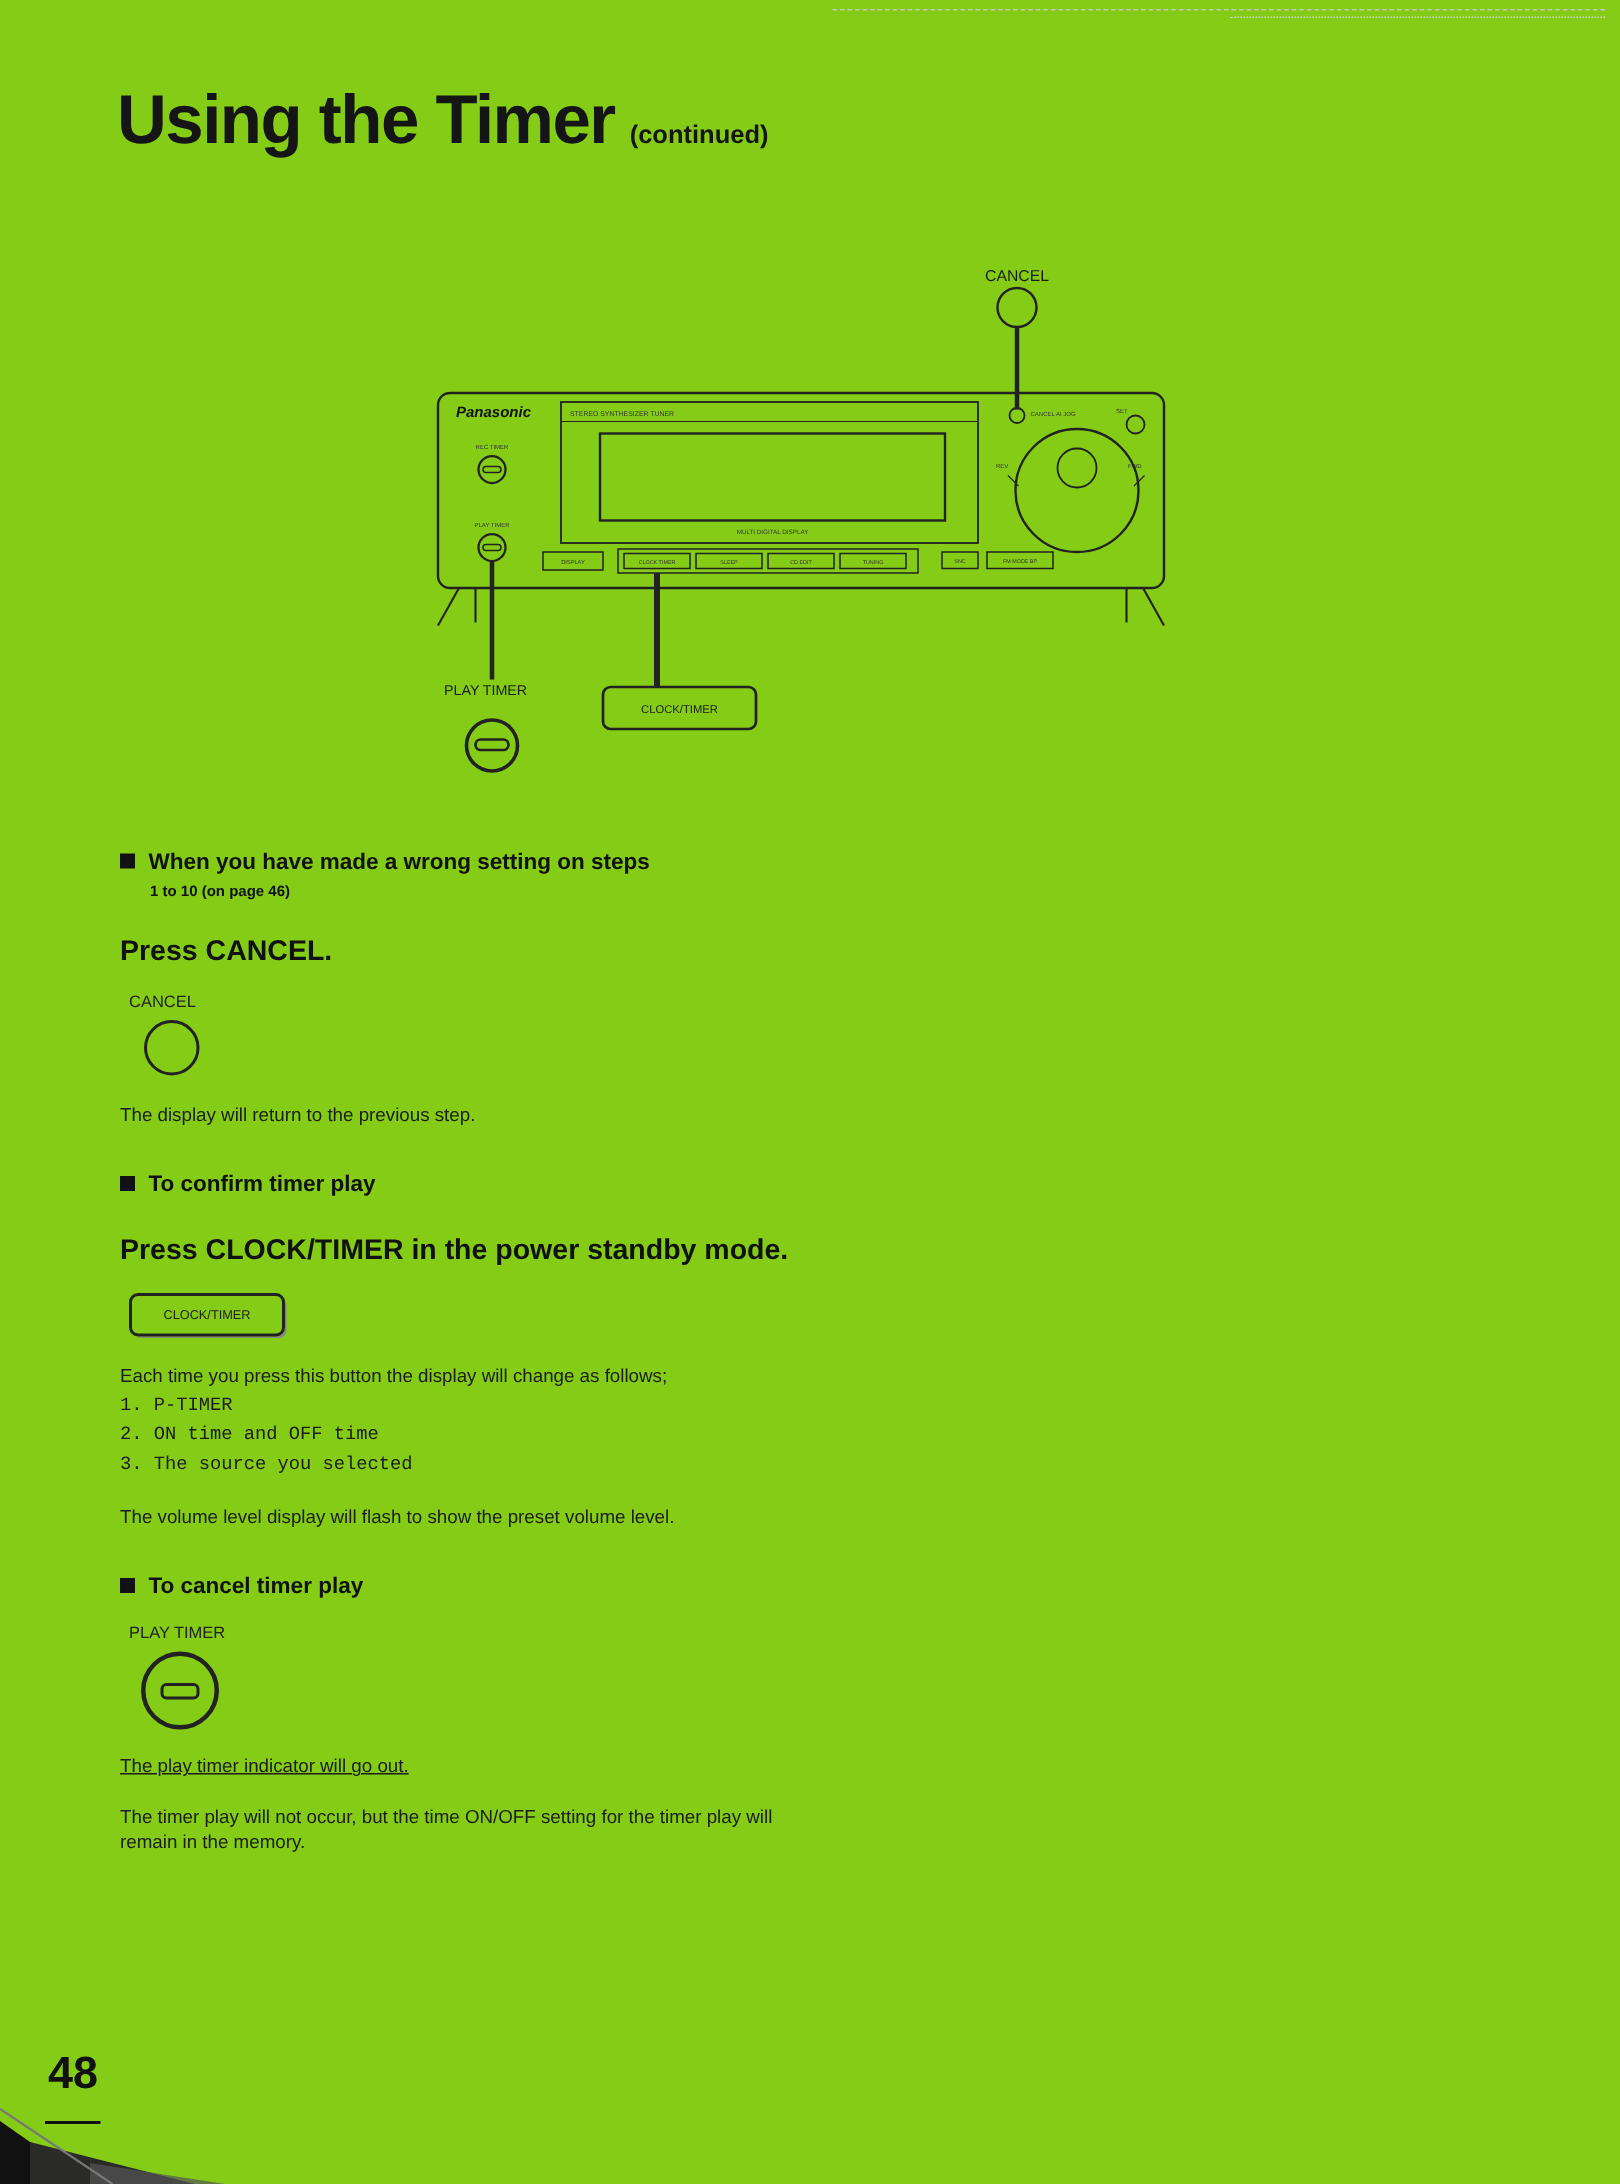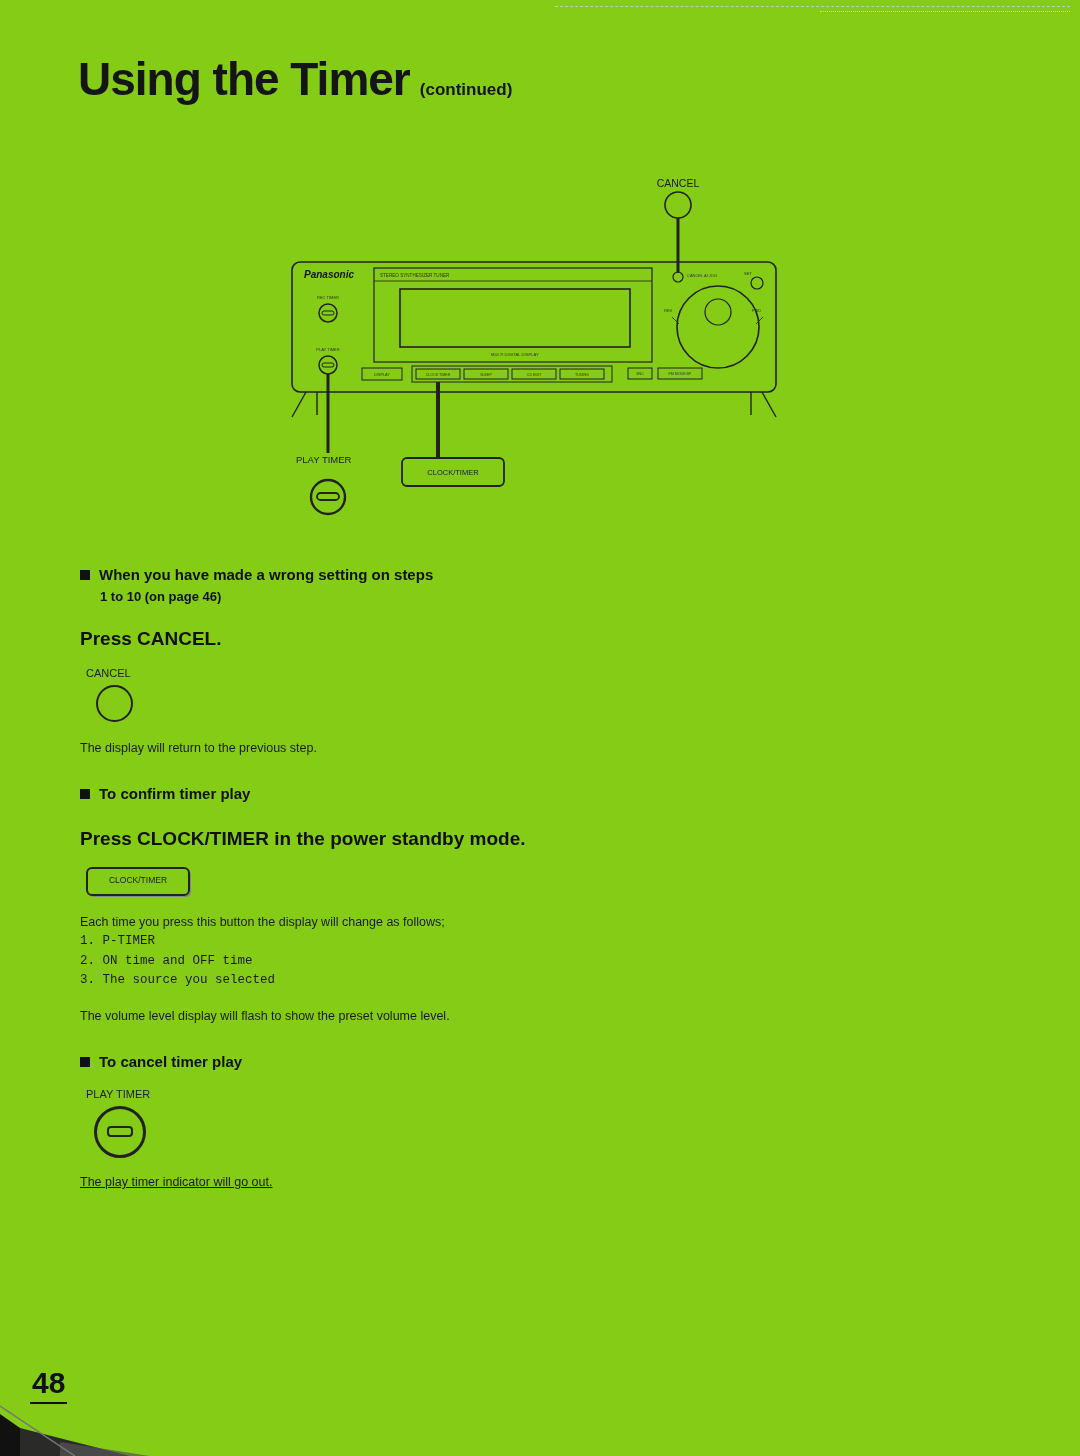--- a/index.html
+++ b/index.html
@@ -14,37 +14,37 @@
   .corner-artifact{position:absolute;left:0;top:1396px;width:170px;height:60px;}
 
   .title{position:absolute;left:78px;top:52px;font-size:46px;font-weight:700;letter-spacing:-1px;color:#151515;}
   .title .cont{font-size:17px;font-weight:700;letter-spacing:0;margin-left:10px;}
 
   .diagram{position:absolute;left:260px;top:165px;width:540px;height:370px;}
 
   .content{position:absolute;left:80px;top:564px;width:475px;font-size:12.5px;line-height:1.4;color:#1c1c1c;}
   .sec-heading{font-size:15px;font-weight:700;line-height:1.5;color:#111;}
   .bullet-sq{display:inline-block;width:10px;height:10px;background:#111;margin-right:9px;}
-  .heading-line2{margin-left:20px;font-size:13px;font-weight:700;color:#111;}
+  .heading-line2{margin-left:20px;font-size:10px;font-weight:700;color:#111;}
   .action{font-size:19px;font-weight:700;margin-top:20px;color:#111;}
   .btn-caption{font-size:11px;margin-top:13px;margin-left:6px;color:#222;}
   .circle-btn{width:33px;height:33px;border:2.5px solid #222;border-radius:50%;margin:4px 0 0 16px;}
   .keycap{width:100px;height:25px;border:2px solid #222;border-radius:6px;margin:14px 0 0 6px;
           display:flex;align-items:center;justify-content:center;font-size:8.5px;font-weight:400;color:#222;
           box-shadow:2px 2px 0 -1px #888;}
   .oval-btn{width:46px;height:46px;border:3px solid #222;border-radius:50%;margin:4px 0 0 14px;
             display:flex;align-items:center;justify-content:center;}
   .oval-btn .slot{width:22px;height:7px;border:2px solid #222;border-radius:4px;}
   .note{margin-top:18px;}
   .list-line{margin-top:2px;font-family:Liberation Mono, monospace;}
   .sec{margin-top:0;}
   .sec + .sec{margin-top:26px;}
 
   .page-number{position:absolute;left:30px;top:1366px;font-size:30px;font-weight:700;color:#111;
-               border-bottom:2.5px solid #111;padding:0 2px 2px 2px;}
+               border-bottom:2.5px solid #111;padding:0 2px 14px 2px;}
 </style>
 </head>
 <body>
 
 <div class="page">
 
   <div class="scan-dash-top"></div>
   <div class="scan-dash-top2"></div>
 
   <div class="title">
@@ -152,20 +152,21 @@
 
     <div class="sec">
       <div class="sec-heading">
         <span class="bullet-sq"></span><span>To cancel timer play</span>
       </div>
       <div class="btn-caption">PLAY TIMER</div>
       <div class="oval-btn">
         <div class="slot"></div>
       </div>
       <div class="note" style="margin-top:16px;margin-bottom:16px;text-decoration:underline;">The play timer indicator will go out.</div>
+      <div>The timer play will not occur, but the time ON/OFF setting for the timer play will remain in the memory.</div>
     </div>
 
   </div>
 
   <div class="page-number">48</div>
 
   <svg class="corner-artifact" viewBox="0 0 170 60" xmlns="http://www.w3.org/2000/svg">
     <polygon points="0,18 60,60 0,60" fill="#111"></polygon>
     <polygon points="20,32 130,60 20,60" fill="#2a2a28"></polygon>
     <polygon points="60,46 150,60 60,60" fill="#555" opacity="0.7"></polygon>

